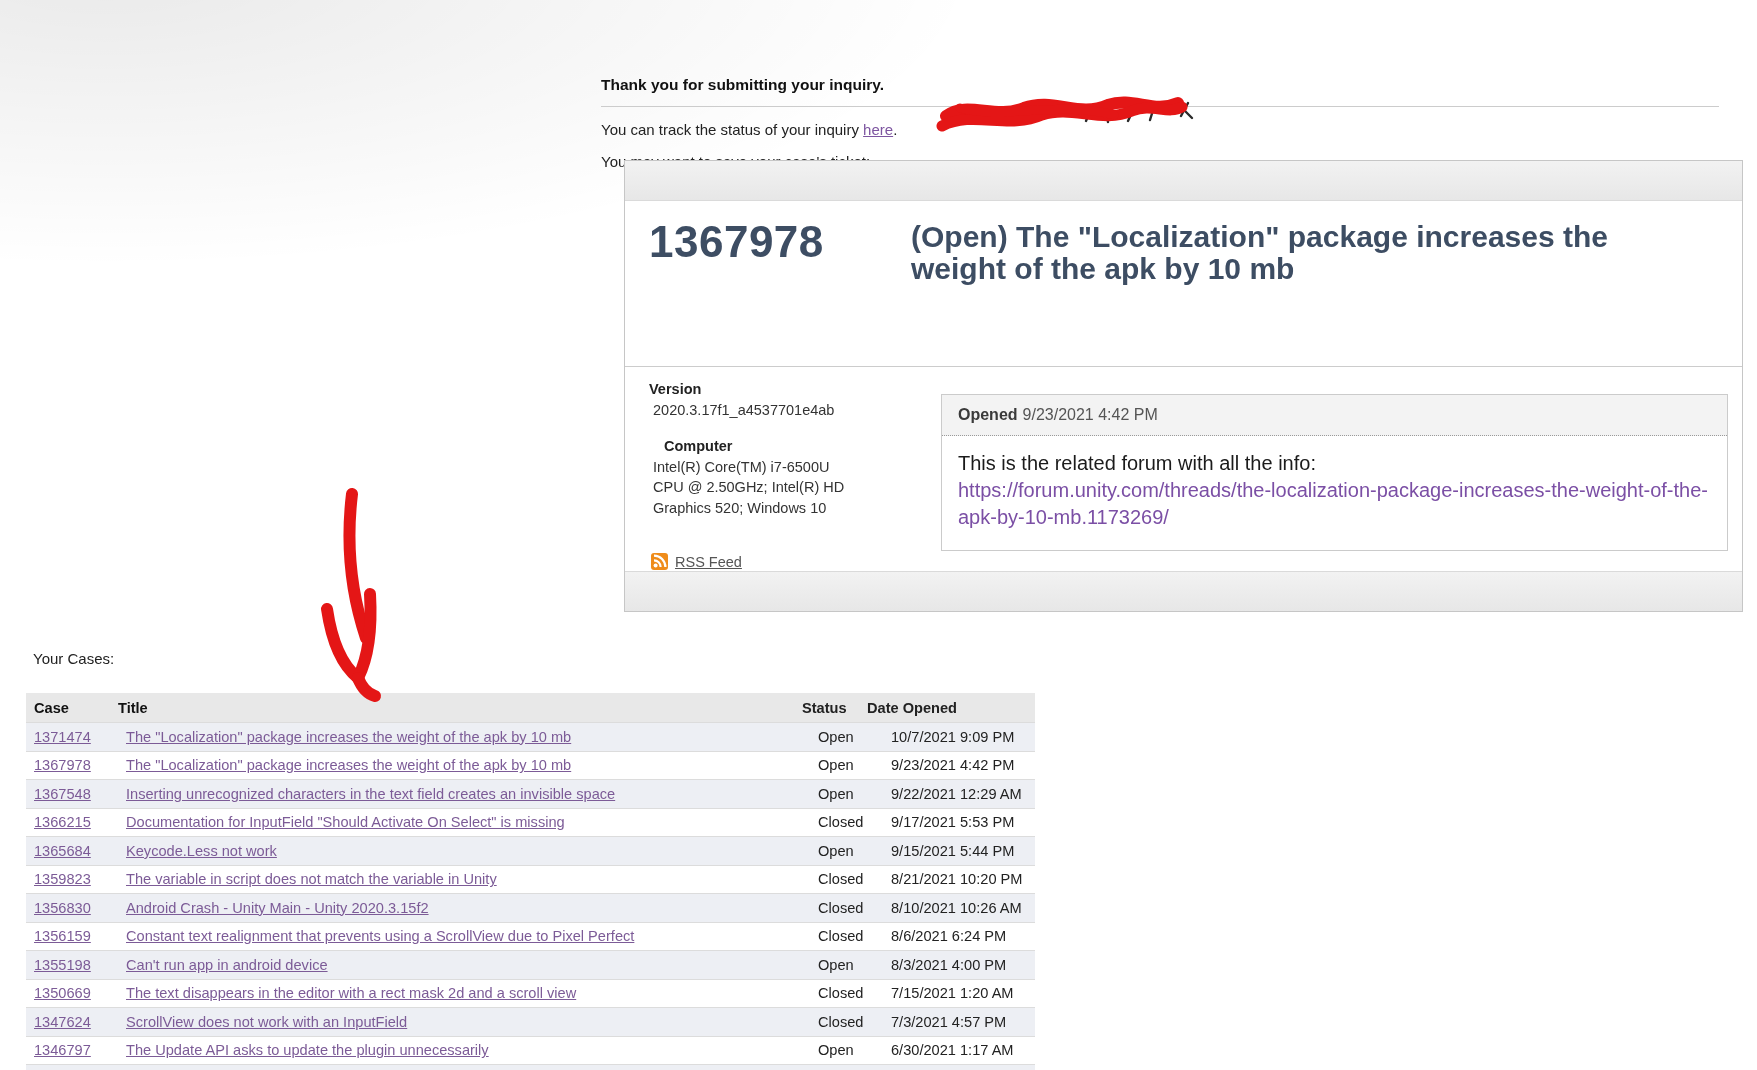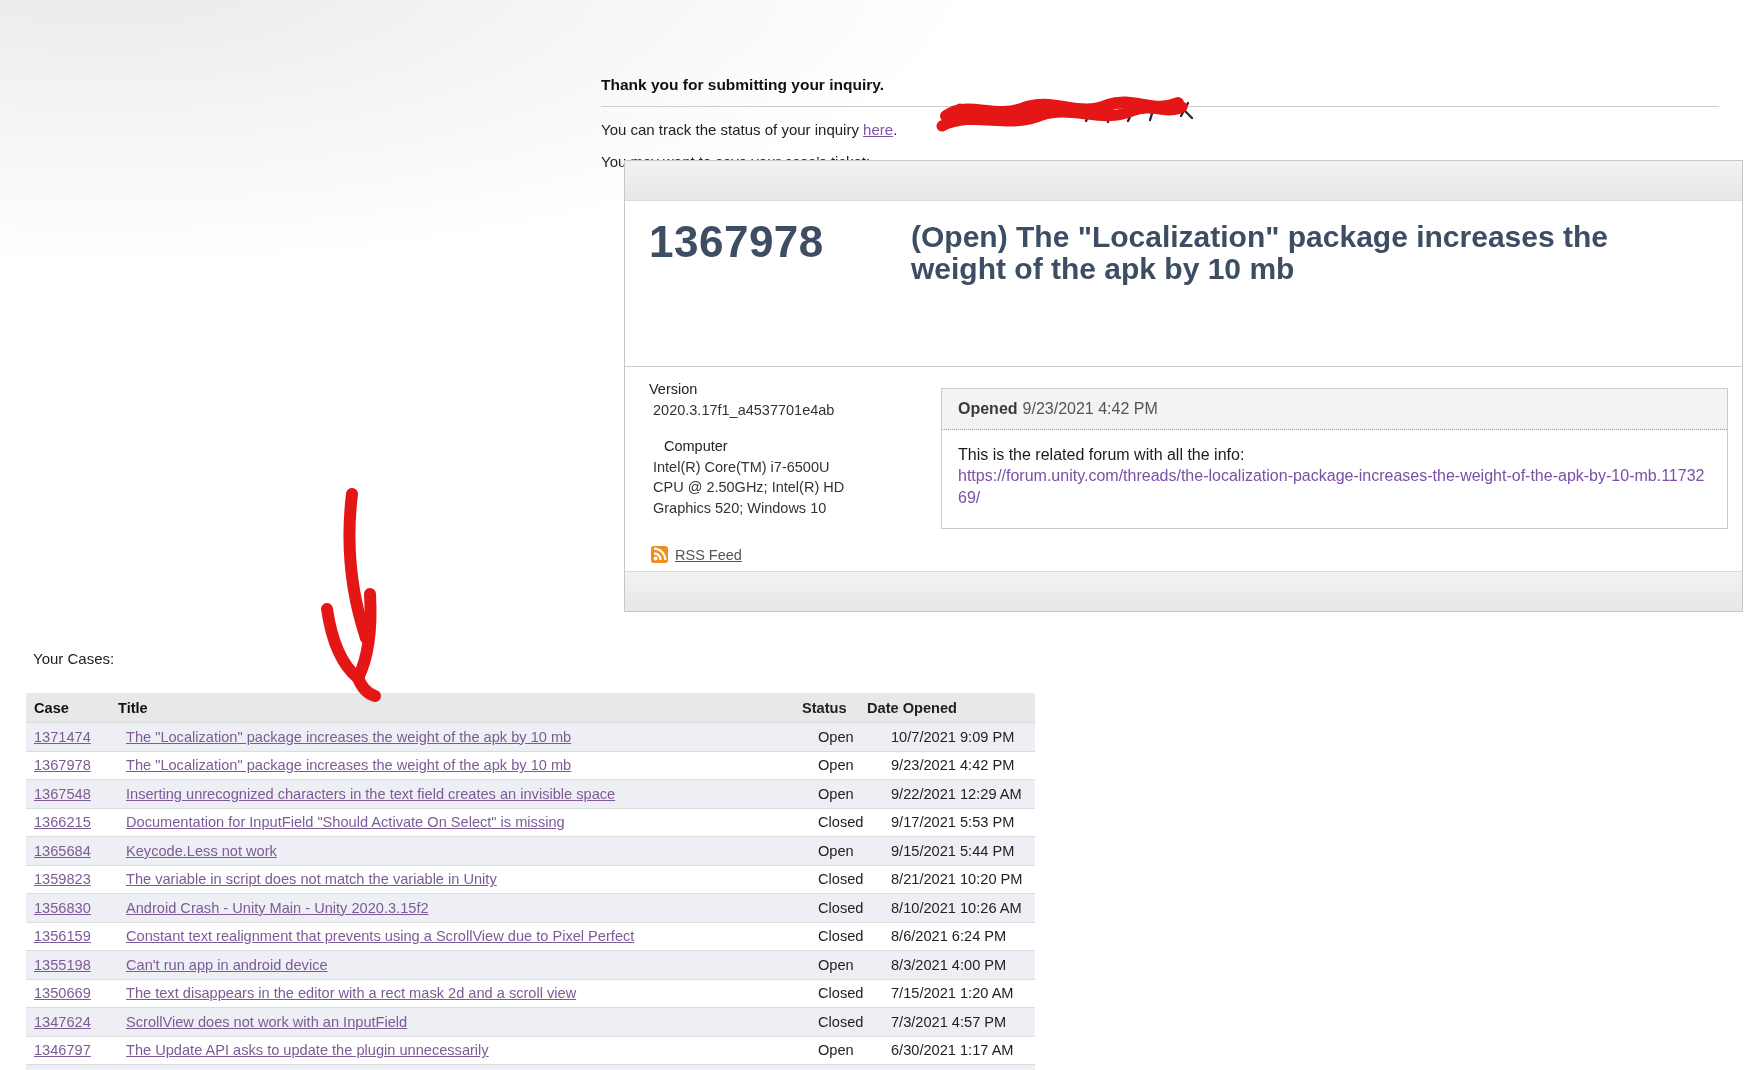--- a/index.html
+++ b/index.html
@@ -31,30 +31,30 @@
     border:1px solid #c6c6c6; background:#fff; display:flex; flex-direction:column;
   }
   .panel-bar { height:40px; background:linear-gradient(#f2f2f2,#e7e7e7); flex:none; }
   .panel-bar.top { border-bottom:1px solid #dadada; }
   .panel-bar.bottom { border-top:1px solid #dadada; }
   .title-row { display:flex; padding:16px 24px 0 24px; min-height:165px; }
   .case-number { font-size:44px; font-weight:bold; color:#3d4d63; width:262px; letter-spacing:0.5px; }
   .case-title  { font-size:30px; font-weight:bold; color:#3d4d63; line-height:1.08; width:724px; padding-top:4px; }
   .details { border-top:1px solid #cccccc; display:flex; padding:14px 14px 0 24px; flex:1; }
   .left-col { width:252px; flex:none; }
-  .meta-label { font-weight:normal; font-size:14.5px; color:#222; }
+  .meta-label { font-weight:bold; font-size:14.5px; color:#222; }
   .meta-label.computer { margin-top:17px;margin-left:15px; }
   .meta-value { font-size:14.5px; color:#333; margin:3px 0 0 4px; line-height:1.42; }
   .meta-value.computer { width:208px; }
-  .rss-row { margin-top:28px; display:flex; align-items:center; gap:7px; margin-left:2px; }
+  .rss-row { margin-top:35px; display:flex; align-items:center; gap:7px; margin-left:2px; }
   .rss-link { color:#555; font-size:14.5px; text-decoration:underline; cursor:pointer; }
-  .opened-box { flex:1; margin-left:40px; border:1px solid #cbcbcb; align-self:flex-start; margin-top:7px; background:#fff; }
+  .opened-box { flex:1; margin-left:40px; border:1px solid #cbcbcb; align-self:flex-start; margin-top:13px; background:#fff; }
   .box-header { background:#f3f3f3; padding:11px 16px; font-size:16px; color:#555; border-bottom:1px dotted #9a9a9a; }
   .box-header b { color:#3a3a3a; margin-right:5px; }
-  .box-body { padding:14px 16px 20px; font-size:16px; color:#1b1b1b; line-height:1.34; }
+  .box-body { padding:14px 16px 20px; font-size:20px; color:#1b1b1b; line-height:1.34; }
   .forum-link { color:#7b4fa5; text-decoration:none; word-break:break-all; cursor:pointer; }
 
   
   .your-cases-label { position:absolute; left:33px; top:650px; font-size:15px; color:#222; }
   .cases-table { position:absolute; left:26px; top:693px; width:1009px; font-size:14.6px; }
   .thead { display:flex; background:#e8e8e8; height:29px; align-items:center; font-weight:bold; color:#111; }
   .trow  { display:flex; height:28.5px; align-items:center; border-top:1px solid #dcdcdc; background:#fff;gap:8px; }
   .trow.alt { background:#edeff4; }
   .row-partial { height:6px; background:#edeff4; border-top:1px solid #dcdcdc; }
   .c-case   { width:92px;  flex:none; padding-left:8px; }

